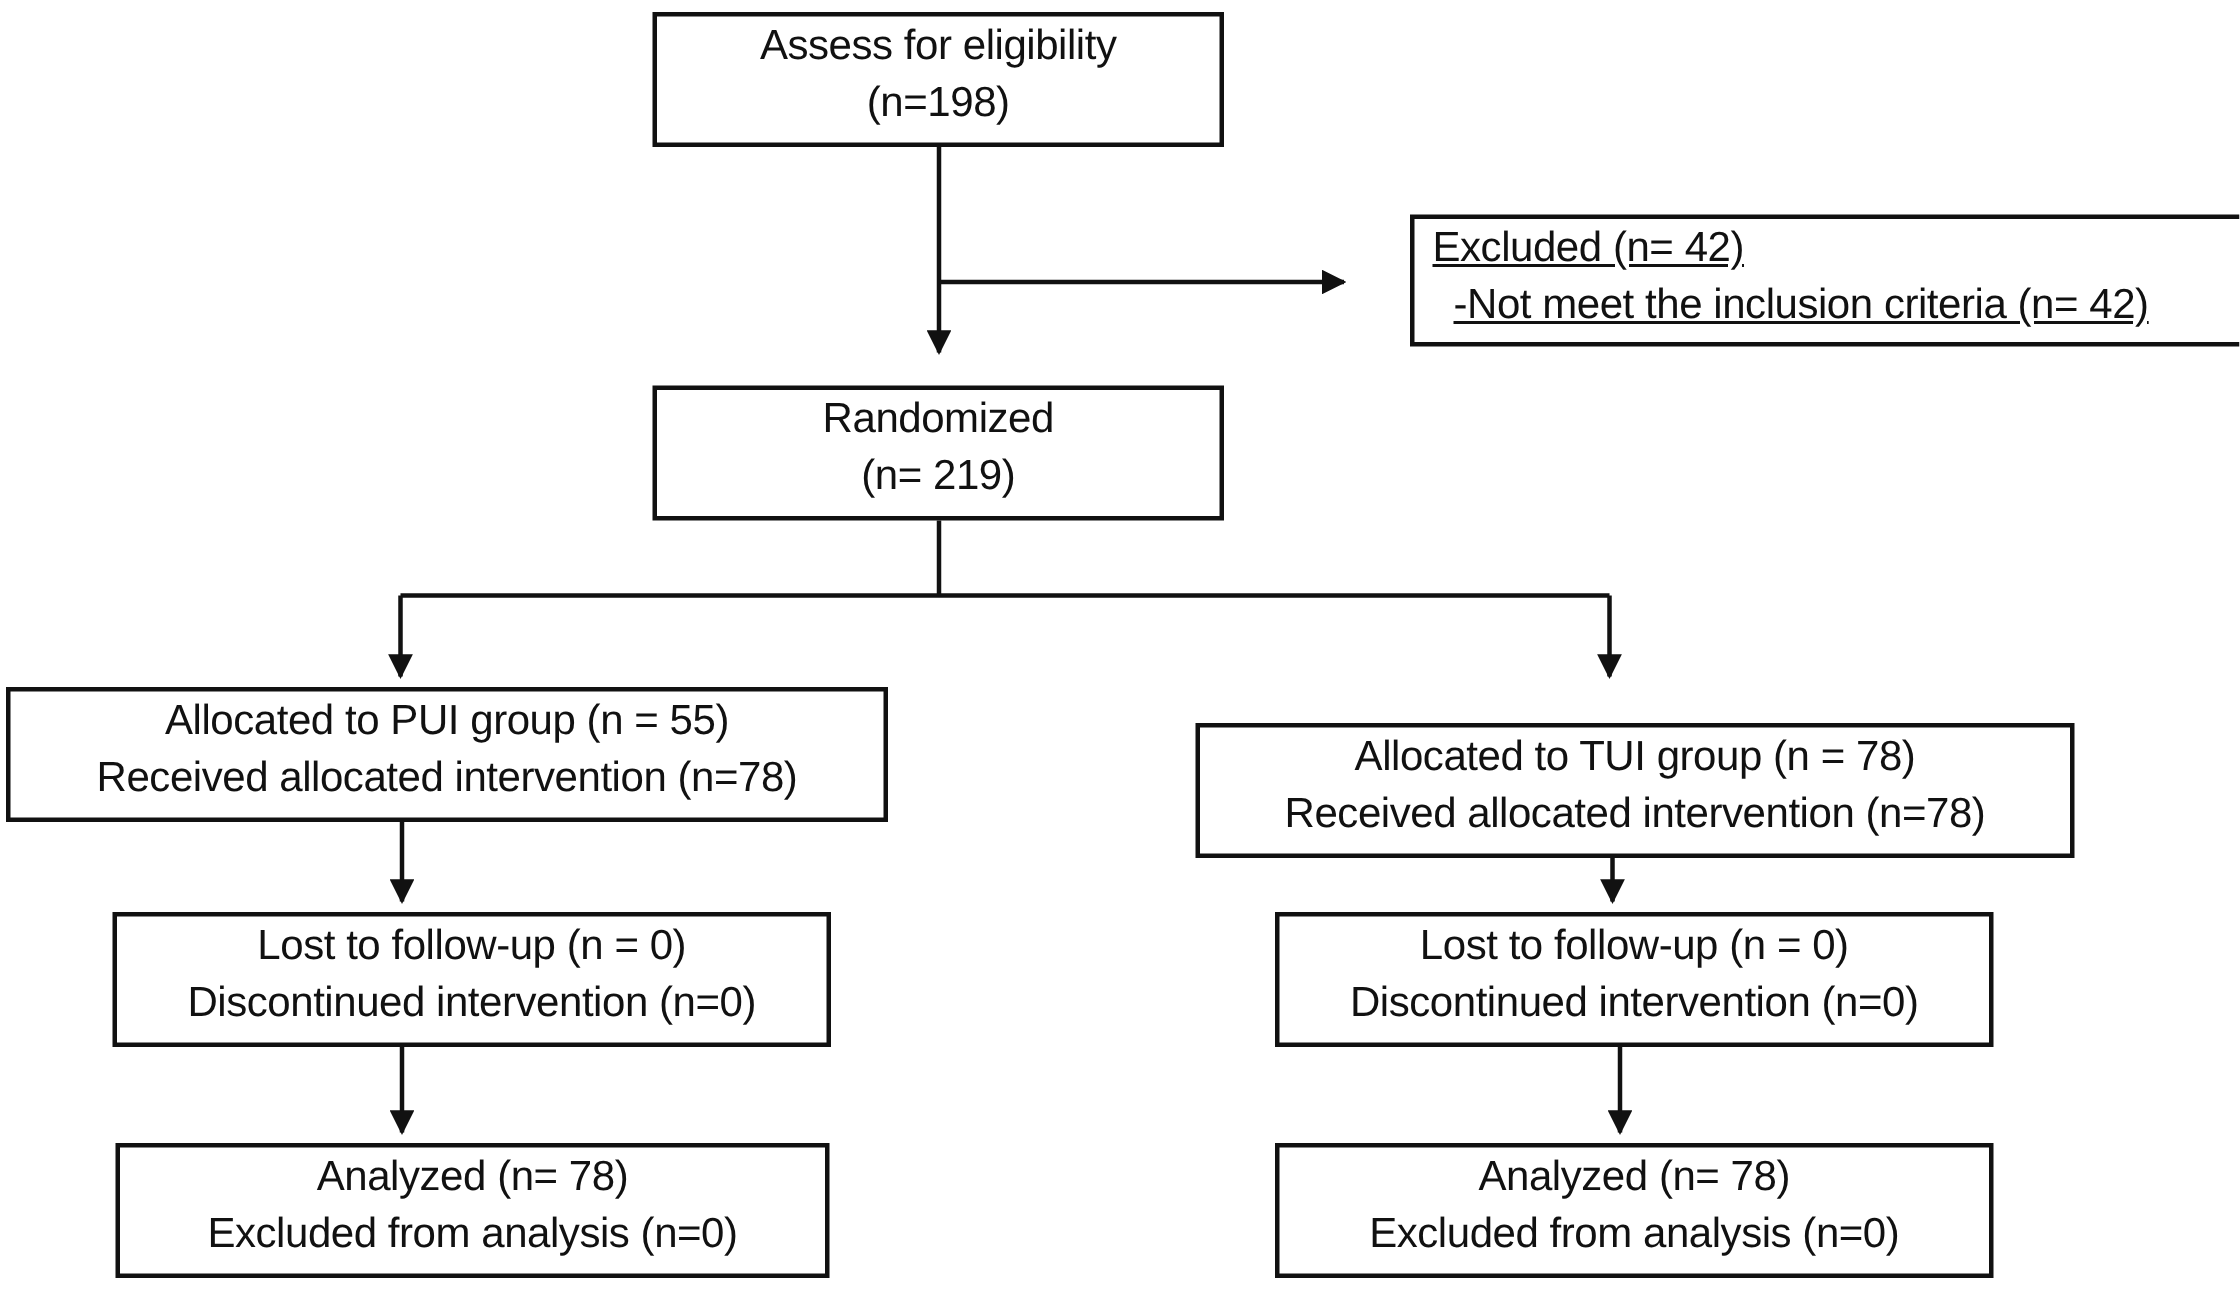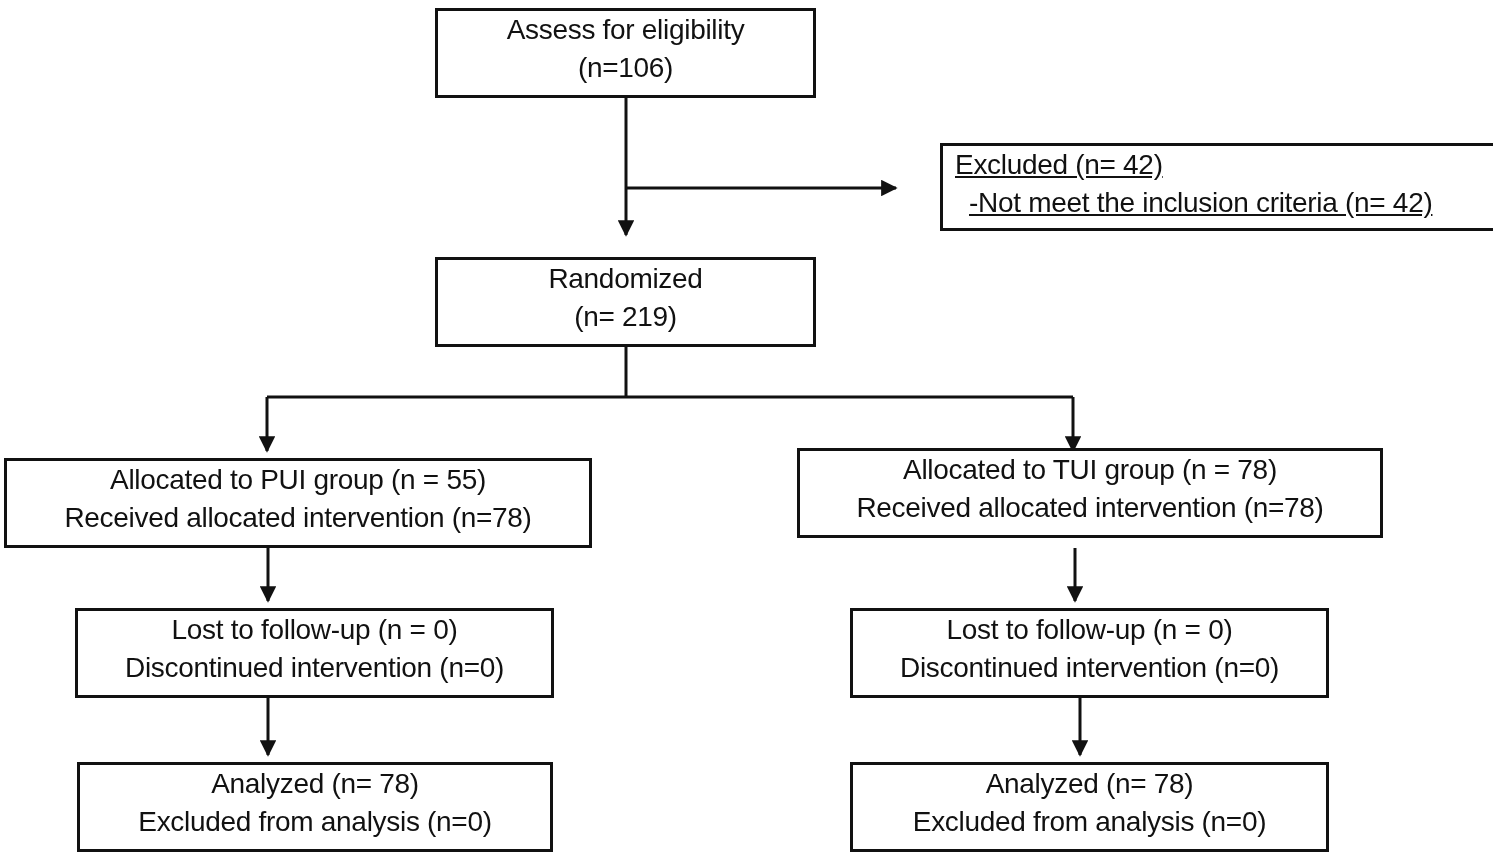--- a/index.html
+++ b/index.html
@@ -46,21 +46,21 @@
   }
   .flow-box.left-align .line2 {
     padding-left: 14px;
   }
 
   
   #box-eligibility   { left: 435px; top: 8px;   width: 381px; height: 90px; }
   #box-excluded      { left: 940px; top: 143px; width: 586px; height: 88px; text-decoration: underline; }
   #box-randomized    { left: 435px; top: 241px; width: 381px; height: 90px; margin-top: 16px; }
   #box-pui-alloc     { left: 4px;   top: 458px; width: 588px; height: 90px; }
-  #box-tui-alloc     { left: 797px; top: 448px; width: 586px; height: 90px; }
+  #box-tui-alloc     { left: 797px; top: 482px; width: 586px; height: 90px; }
   #box-pui-followup  { left: 75px;  top: 608px; width: 479px; height: 90px; }
   #box-tui-followup  { left: 850px; top: 608px; width: 479px; height: 90px; }
   #box-pui-analysis  { left: 77px;  top: 762px; width: 476px; height: 90px; }
   #box-tui-analysis  { left: 850px; top: 762px; width: 479px; height: 90px; }
 </style>
 </head>
 <body>
 
 <div class="canvas">
 
@@ -83,21 +83,21 @@
 
     <path d="M268 548 V601" stroke="#111111" stroke-width="3" fill="none" marker-end="url(#arrow)"></path>
     <path d="M1075 548 V601" stroke="#111111" stroke-width="3" fill="none" marker-end="url(#arrow)"></path>
 
     <path d="M268 698 V755" stroke="#111111" stroke-width="3" fill="none" marker-end="url(#arrow)"></path>
     <path d="M1080 698 V755" stroke="#111111" stroke-width="3" fill="none" marker-end="url(#arrow)"></path>
   </svg>
 
   <div class="flow-box" id="box-eligibility">
     <span class="line1">Assess for eligibility</span>
-    <span class="line2">(n=106)</span>
+    <span class="line2">(n=198)</span>
   </div>
 
   <div class="flow-box left-align" id="box-excluded">
     <span class="line1">Excluded (n= 42)</span>
     <span class="line2">-Not meet the inclusion criteria (n= 42)</span>
   </div>
 
   <div class="flow-box" id="box-randomized">
     <span class="line1">Randomized</span>
     <span class="line2">(n= 219)</span>

